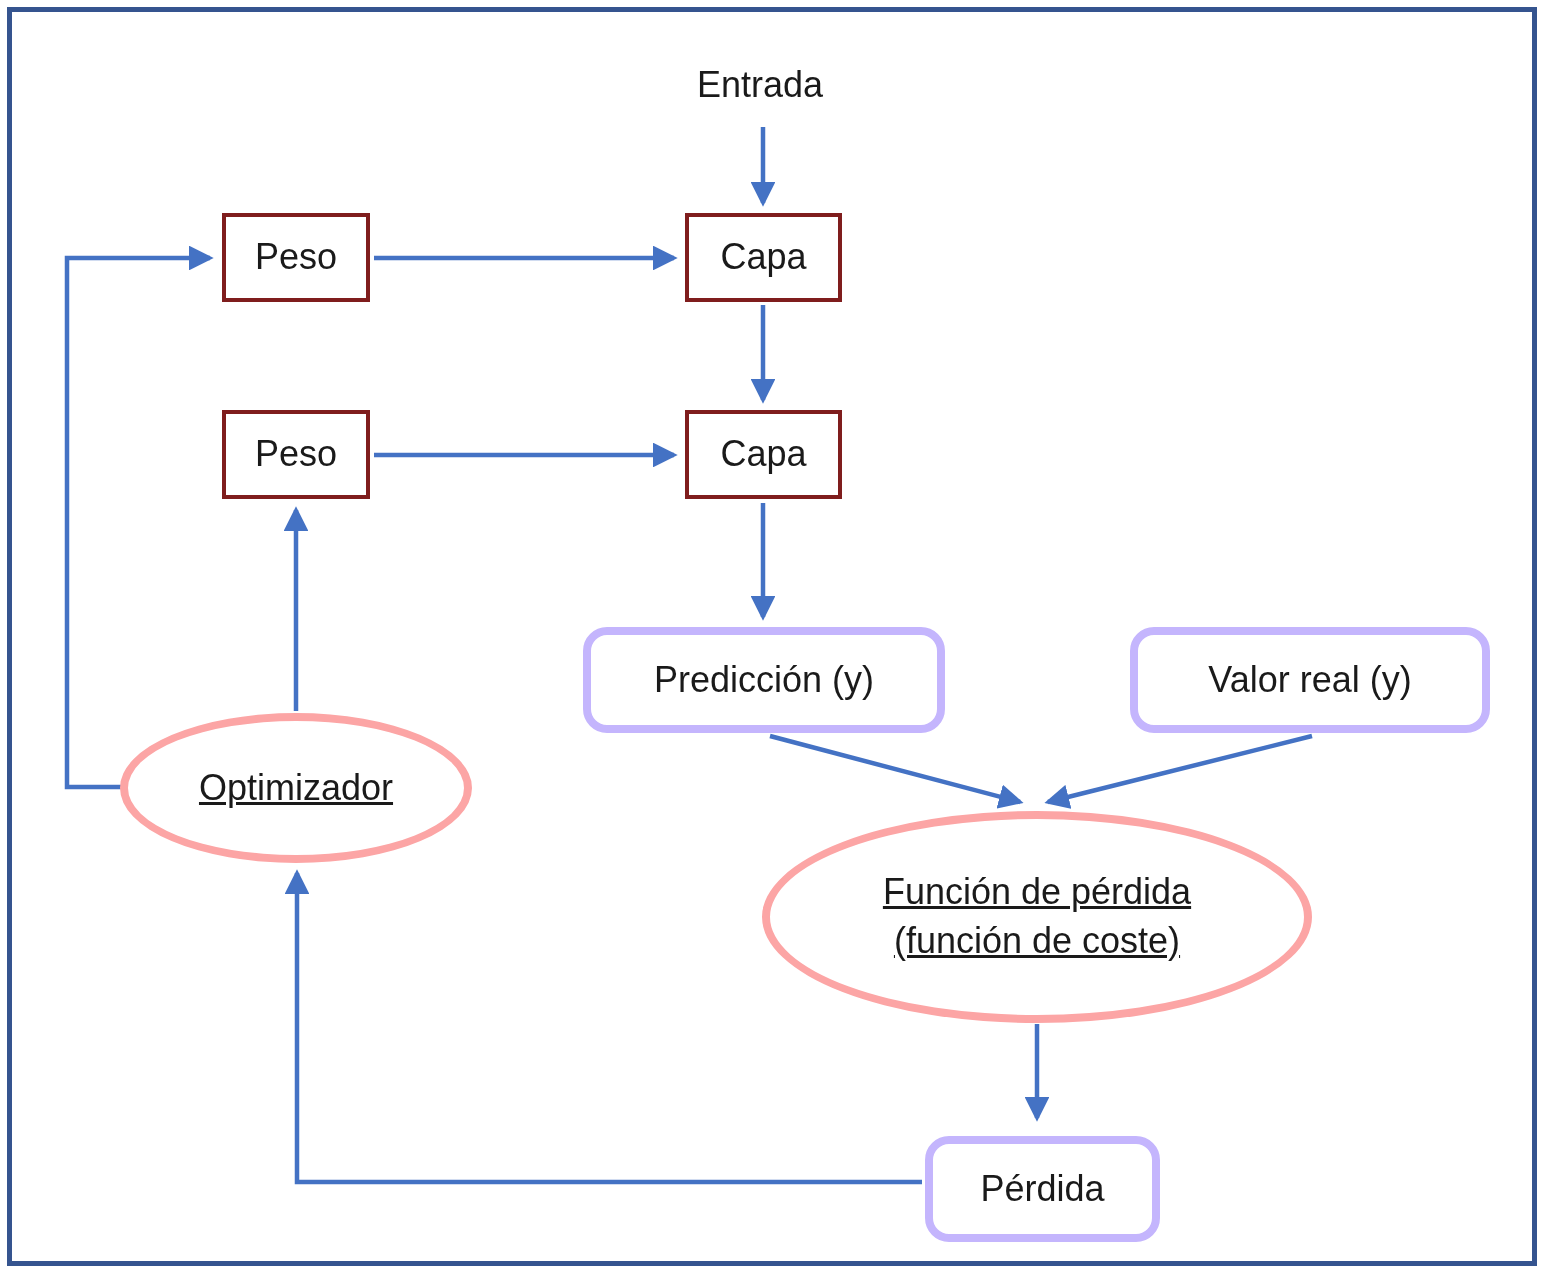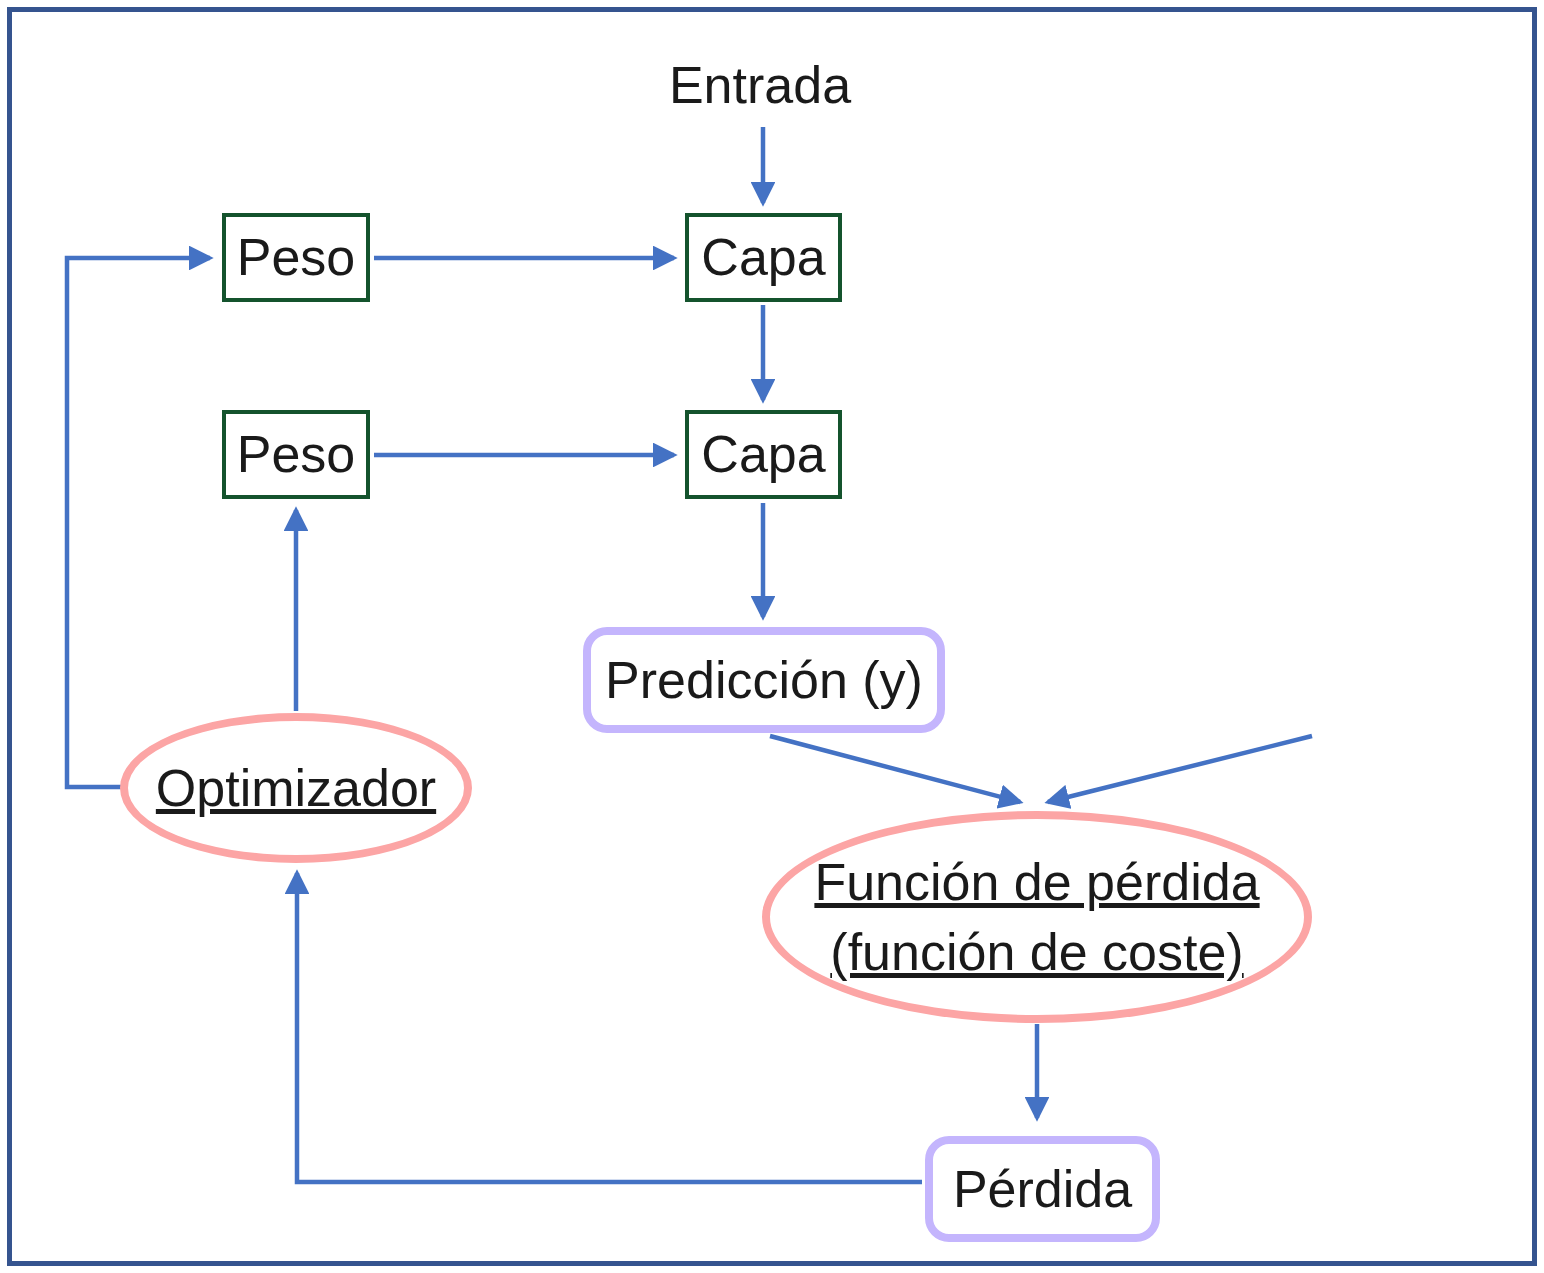--- a/index.html
+++ b/index.html
@@ -24,31 +24,31 @@
   svg.connectors {
     position: absolute;
     left: 0; top: 0;
   }
   .node {
     position: absolute;
     display: flex;
     align-items: center;
     justify-content: center;
     text-align: center;
-    font-size: 52px;
+    font-size: 36px;
     line-height: 1.35;
     background: #ffffff;
     box-sizing: border-box;
     white-space: nowrap;
   }
   .plain {
     background: transparent;
   }
   .rect {
-    border: 4px solid #14532d;
+    border: 4px solid #7f1d1d;
   }
   .rounded {
     border: 8px solid #c4b5fd;
     border-radius: 24px;
   }
   .ellipse {
     border: 8px solid #fca5a5;
     border-radius: 50%;
     text-decoration: underline;
   }
@@ -103,20 +103,23 @@
   </div>
 
   <div class="node rect" style="left:685px; top:410px; width:157px; height:89px;">
     <span>Capa</span>
   </div>
 
   <div class="node rounded" style="left:583px; top:627px; width:362px; height:106px;">
     <span>Predicción (y)</span>
   </div>
 
+  <div class="node rounded" style="left:1130px; top:627px; width:360px; height:106px;">
+    <span>Valor real (y)</span>
+  </div>
 
   <div class="node ellipse" style="left:120px; top:713px; width:352px; height:150px;">
     <span>Optimizador</span>
   </div>
 
   <div class="node ellipse" style="left:762px; top:811px; width:550px; height:212px;align-items:center;">
     <span class="multiline">
       <span>Función de pérdida</span>
       <span>(función de coste)</span>
     </span>

